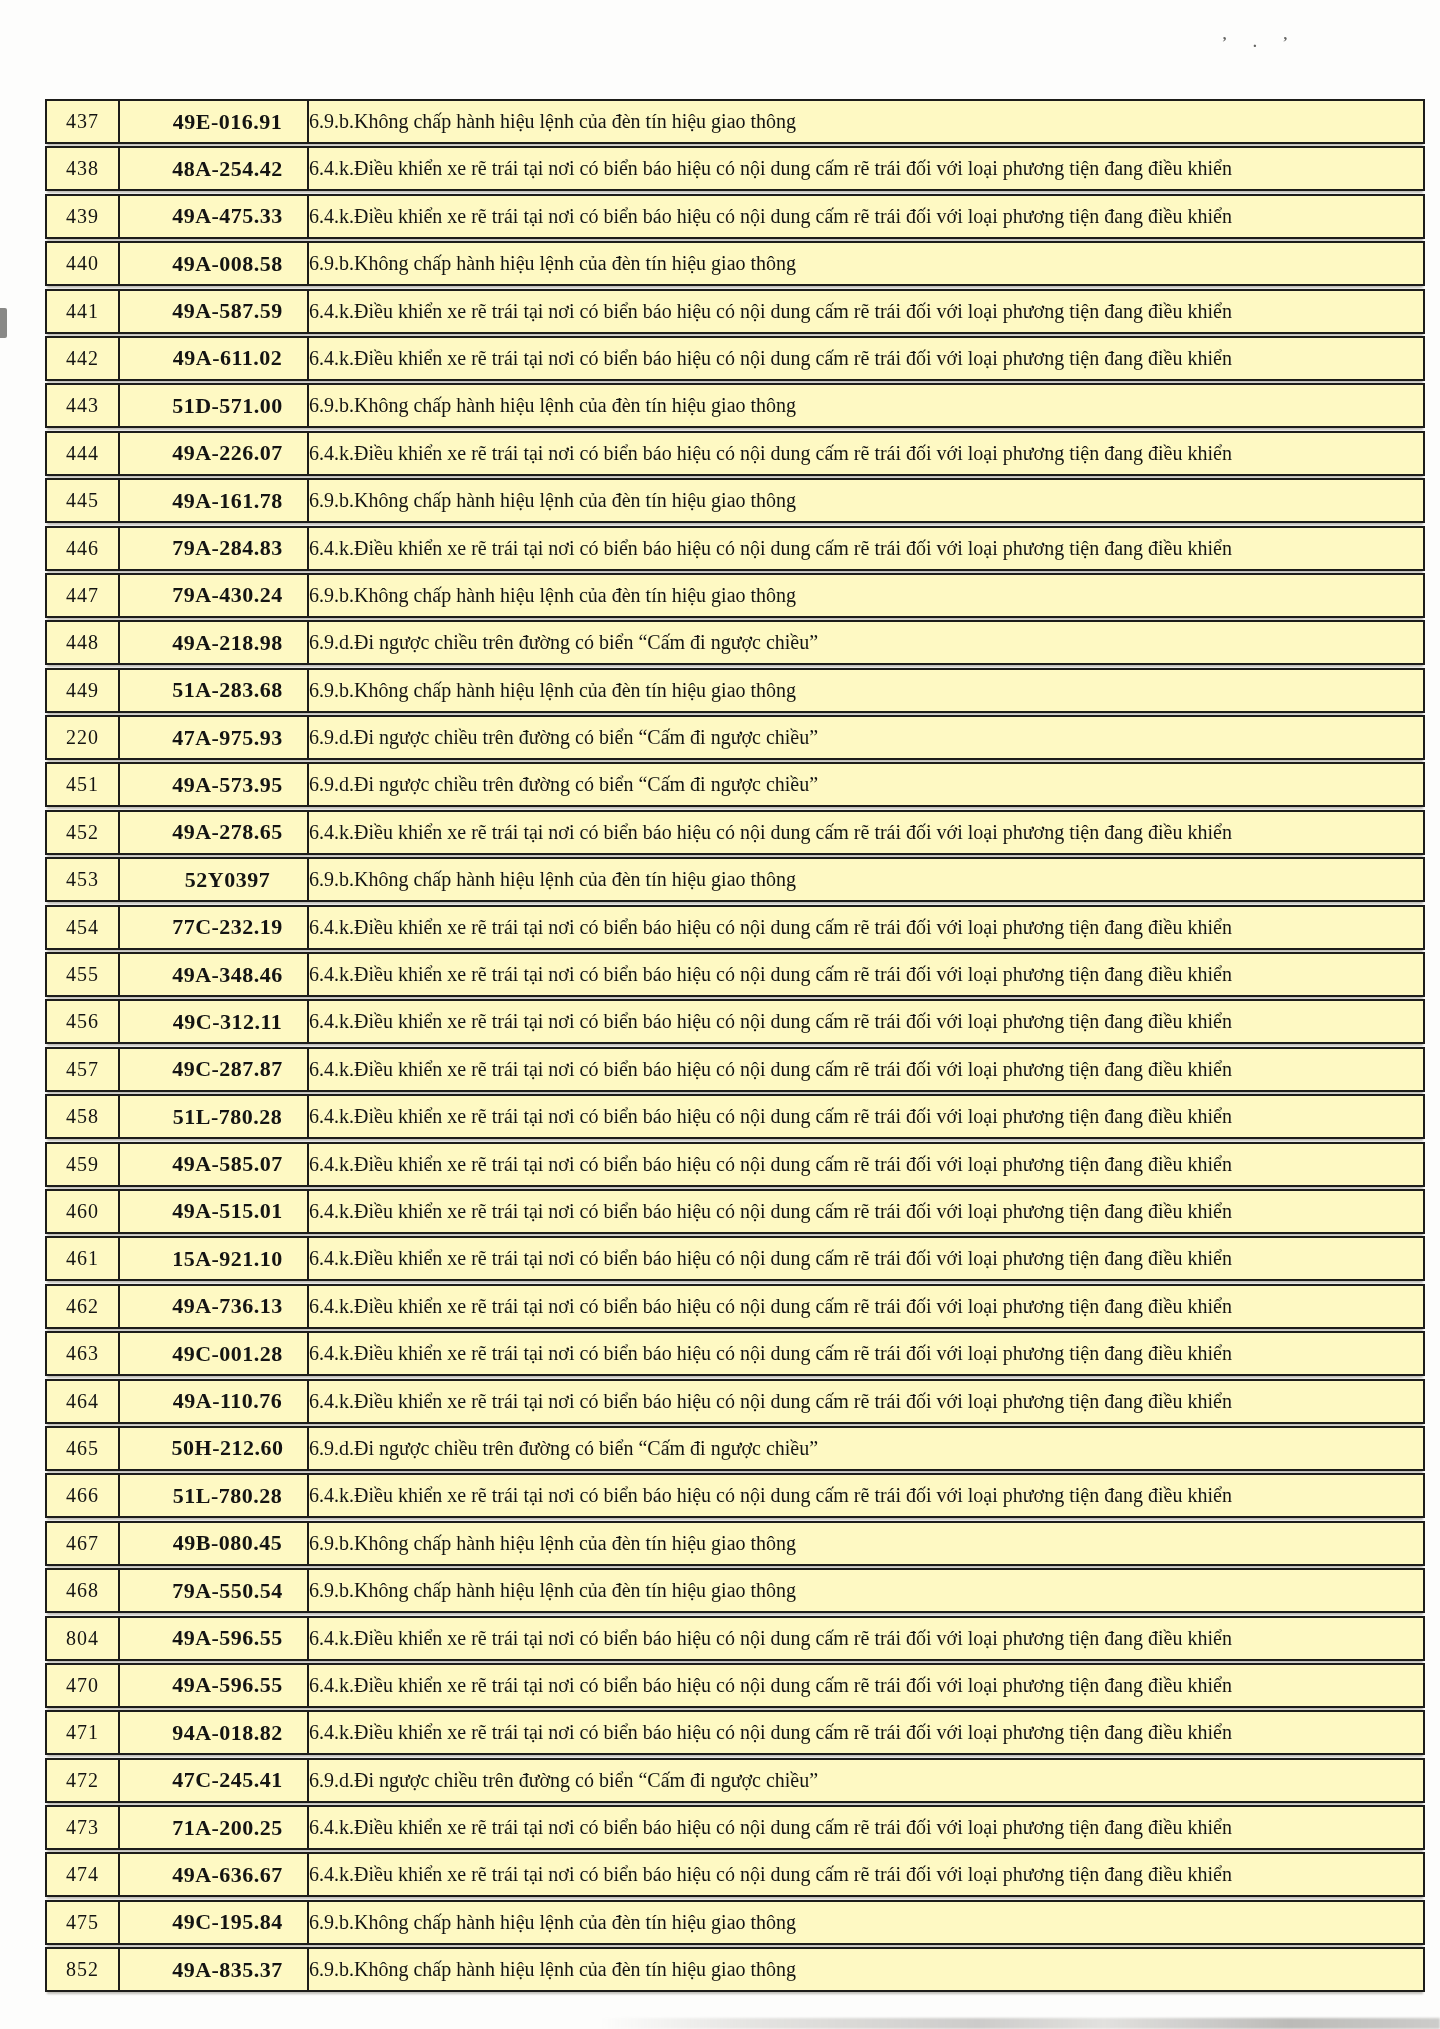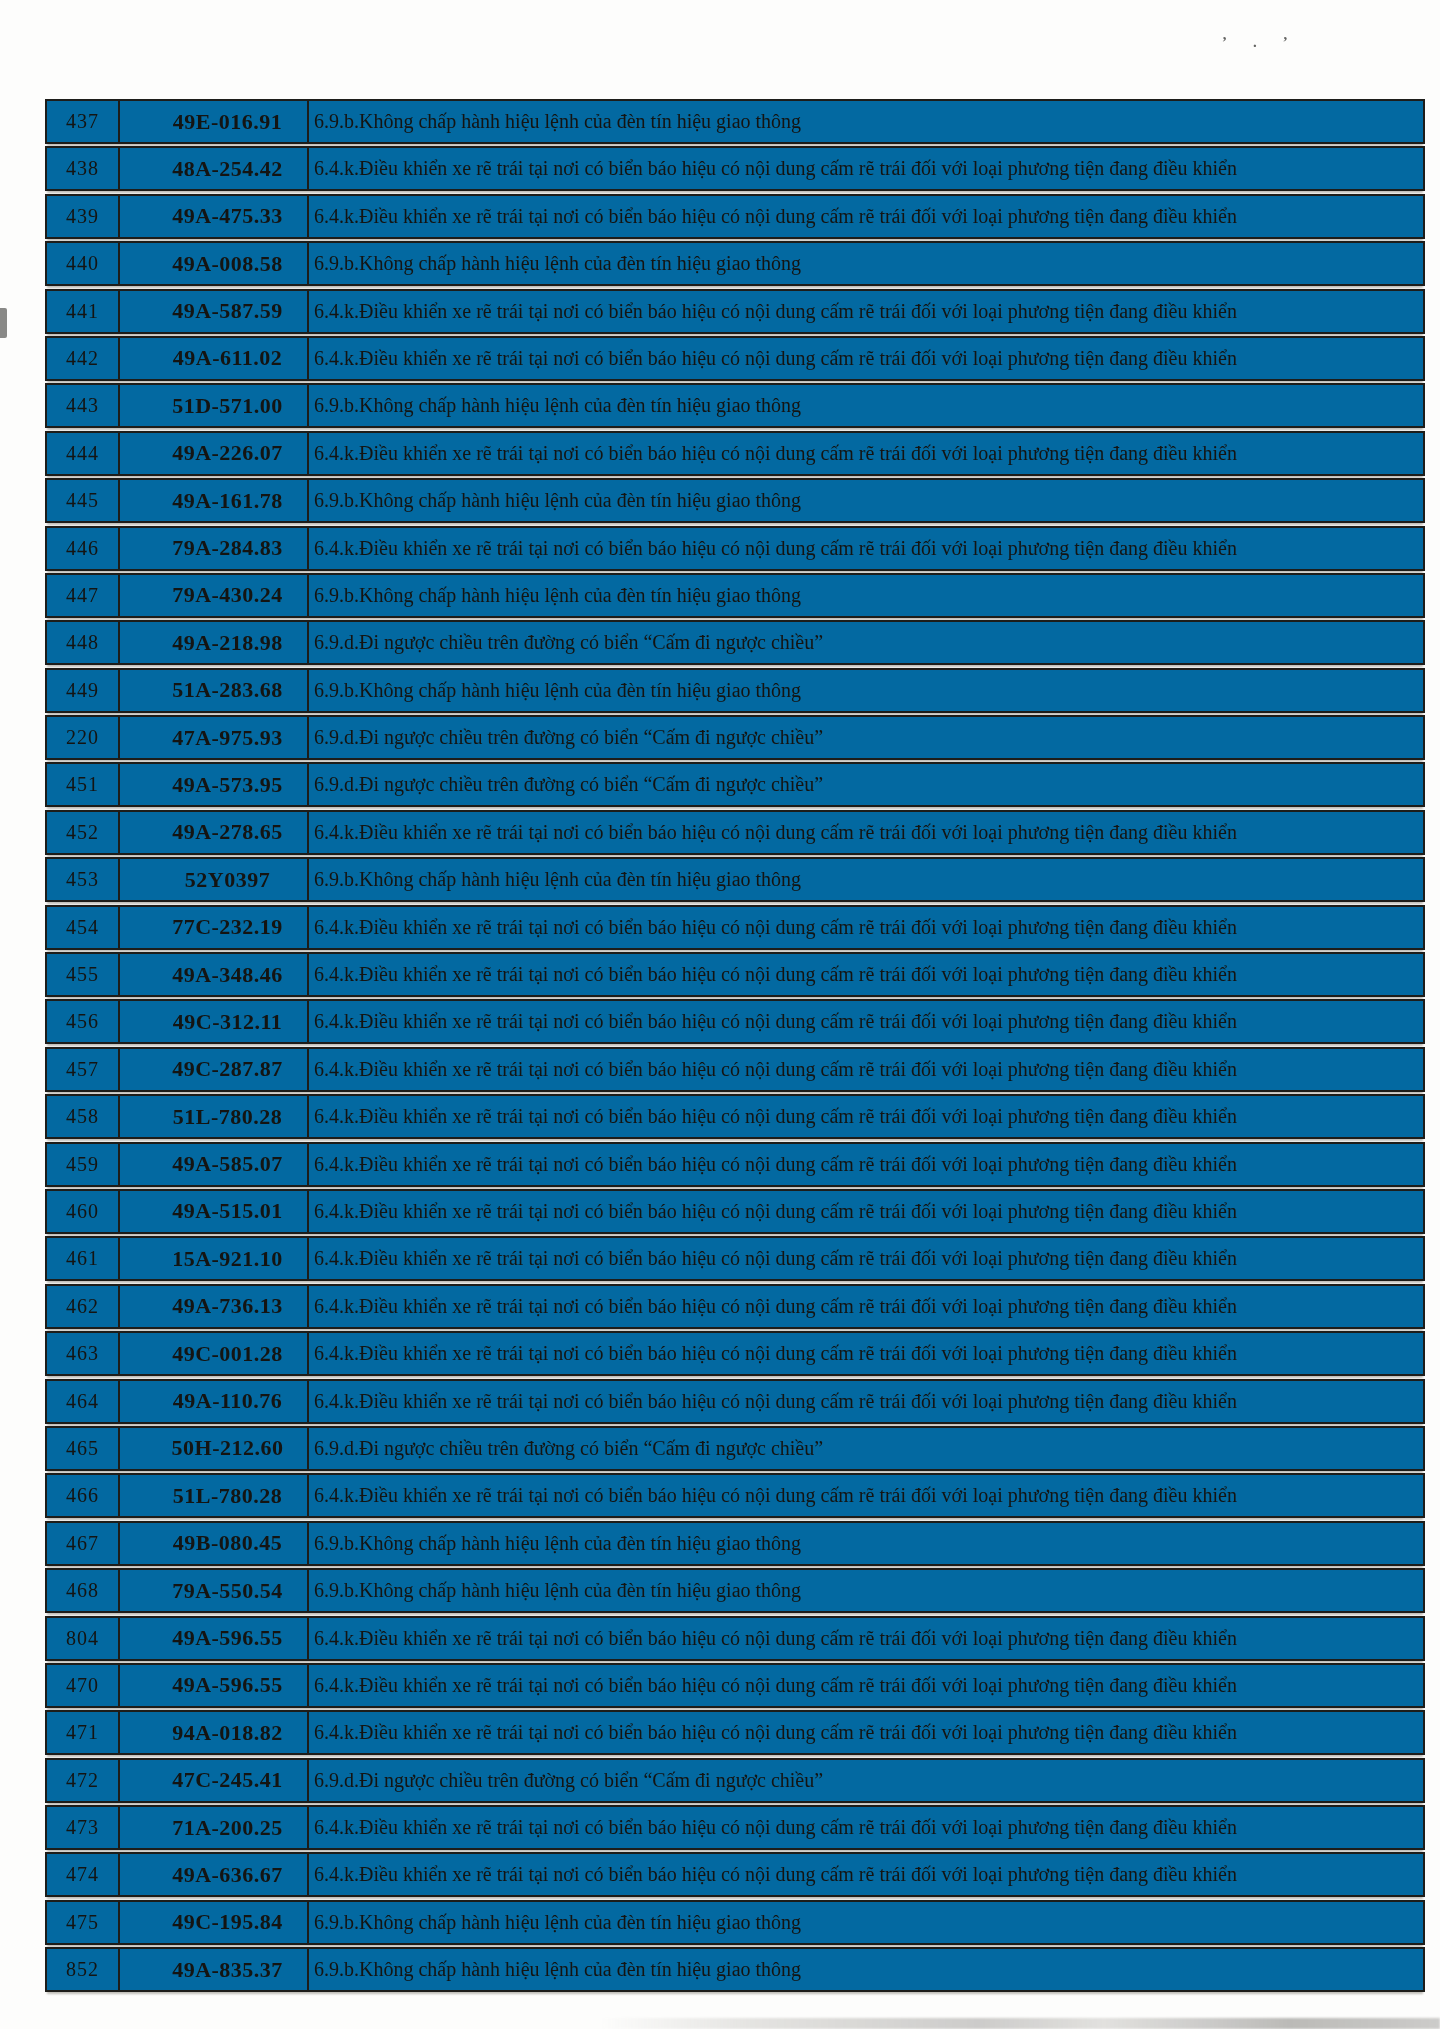--- a/index.html
+++ b/index.html
@@ -36,21 +36,21 @@
     width: 1380px;
     display: flex;
     flex-direction: column;
   }
   .row {
     display: flex;
     align-items: stretch;
     height: 45px;
     box-sizing: border-box;
     border: 2px solid #1d1d1a;
-    background: #0369a1;
+    background: #fef9c3;
     margin-bottom: 2.4px;
     box-shadow: 0 4px 2px -2px rgba(115, 110, 98, 0.45);
   }
   .cell {
     display: flex;
     align-items: center;
     box-sizing: border-box;
     overflow: hidden;
     white-space: nowrap;
   }
@@ -65,21 +65,20 @@
     flex: 0 0 189px;
     justify-content: center;
     border-right: 2px solid #1d1d1a;
     font-size: 22px;
     font-weight: bold;
     letter-spacing: .5px;
     padding-left: 28px;
   }
   .cell-violation {
     flex: 1 1 auto;
-    padding-left: 5px;
     font-size: 20px;
     border-radius: 15px;
   }
   
   .left-mark {
     position: absolute;
     left: 0;
     top: 308px;
     width: 7px;
     height: 30px;

